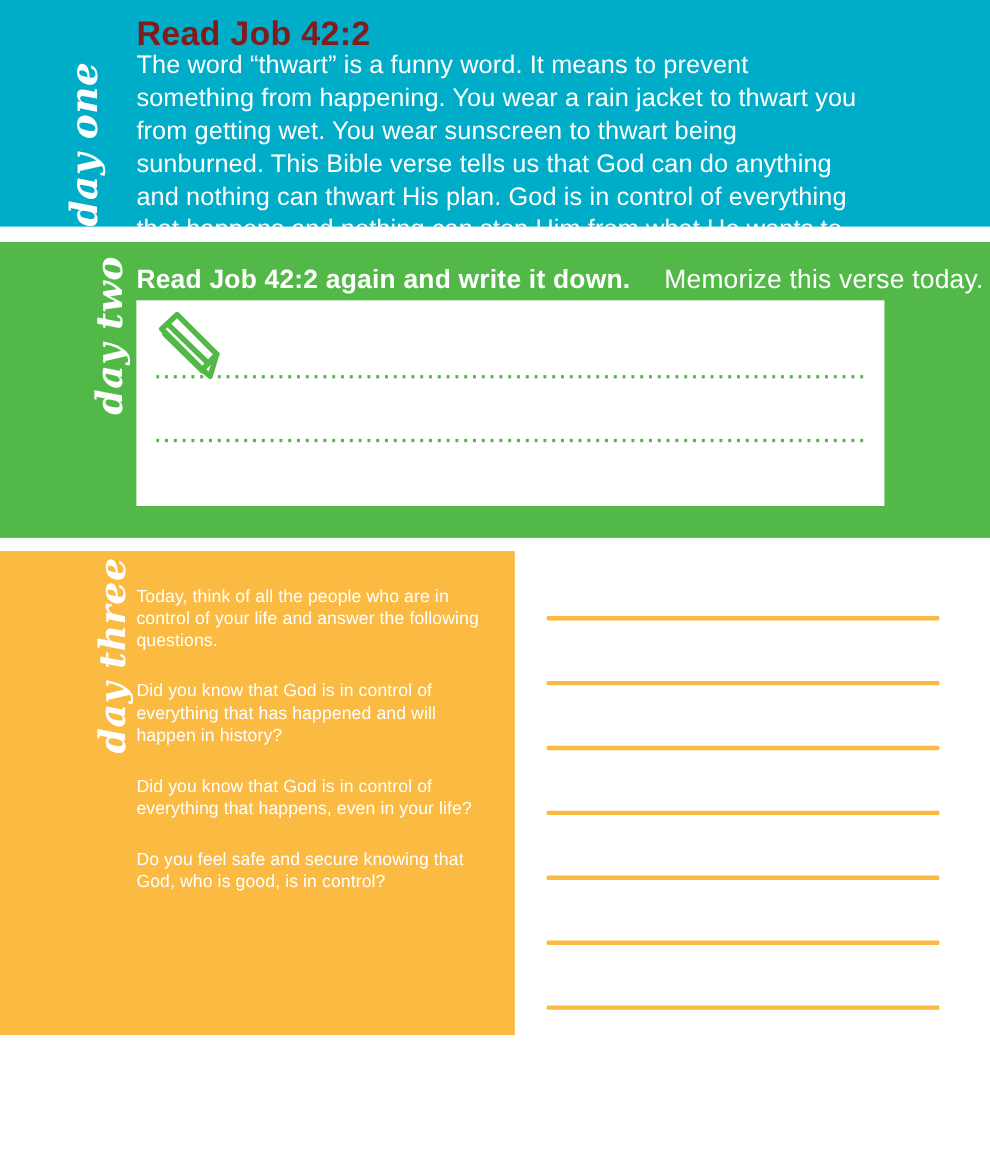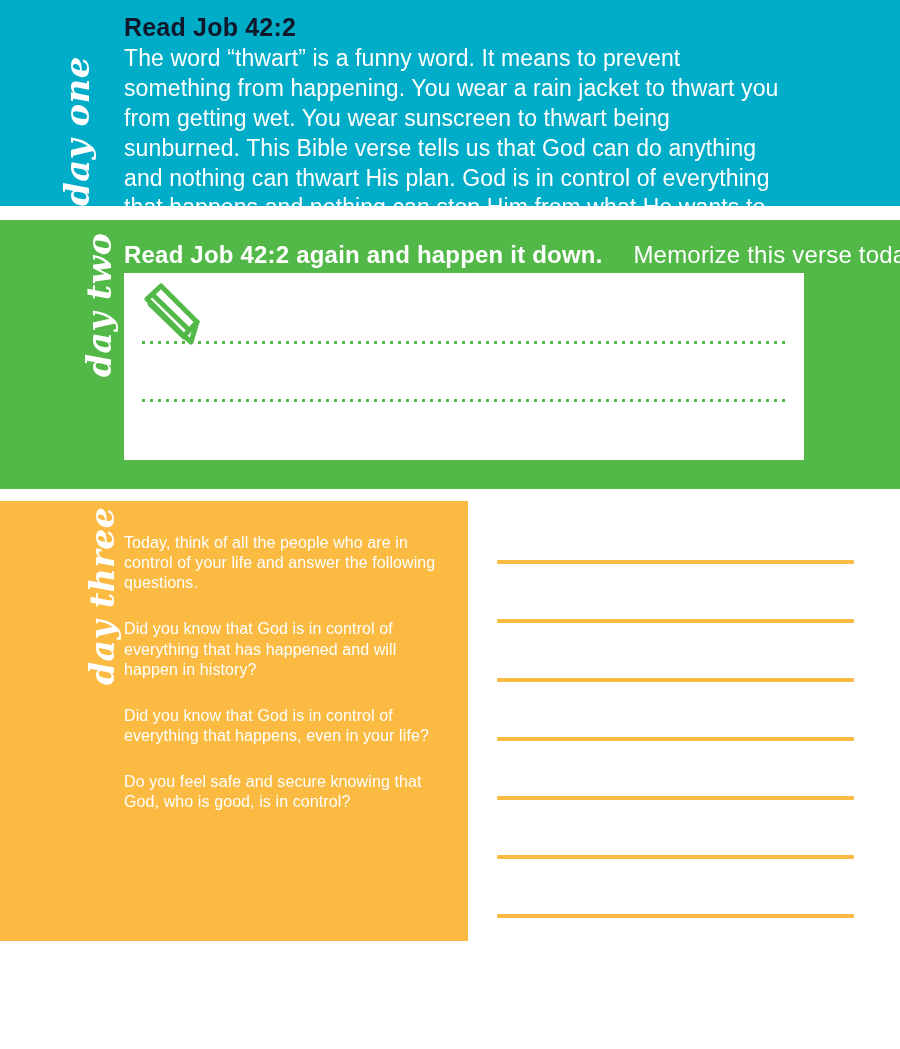--- a/index.html
+++ b/index.html
@@ -29,21 +29,21 @@
     line-height:1;
     user-select:none;
   }
   #label-one{left:116px;bottom:0px;top:auto;font-size:34px;}
   #label-two{left:116px;font-size:33px;}
   #label-three{left:119px;font-size:33px;}
 
   
   #d1-head{
     position:absolute;left:124px;top:14px;
-    font-size:25px;font-weight:bold;color:#0f172a;line-height:1.1;
+    font-size:31px;font-weight:bold;color:#7f1d1d;line-height:1.1;
     letter-spacing:0.2px;
   }
   #d1-body{
     position:absolute;left:124px;top:44px;width:660px;
     font-size:23px;color:#fff;line-height:1.30;letter-spacing:0.1px;
   }
 
   
   #d2-head{
     position:absolute;left:124px;top:242px;
@@ -85,21 +85,21 @@
 <div class="panel" id="day-one">
   <div class="day-label" id="label-one" style="top: 150px;">day one</div>
   <div id="d1-head">Read Job 42:2</div>
   <div id="d1-body">The word “thwart” is a funny word. It means to prevent something from happening. You wear a rain jacket to thwart you from getting wet. You wear sunscreen to thwart being sunburned. This Bible verse tells us that God can do anything and nothing can thwart His plan. God is in control of everything that happens and nothing can stop Him from what He wants to do.</div>
 </div>
 
 <div class="panel" id="day-two"></div>
 <div class="day-label" id="label-two" style="top: 344px;">day two</div>
 
 <div id="d2-head">
-  <span class="b">Read Job 42:2 again and happen it down.</span>
+  <span class="b">Read Job 42:2 again and write it down.</span>
   <span class="n">Memorize this verse today.</span>
 </div>
 
 <div id="write-card">
   <span id="pencil-icon">
     <svg viewBox="0 0 66 62" width="66" height="62" aria-hidden="true">
       <g fill="none" stroke="#52B948" stroke-width="5" stroke-linejoin="round" stroke-linecap="round">
         <path d="M8 16 L22 3 L58 39 L45 53 Z"></path>
         <path d="M45 53 L52 59 L58 39"></path>
         <path d="M15 13 L50 47"></path>

